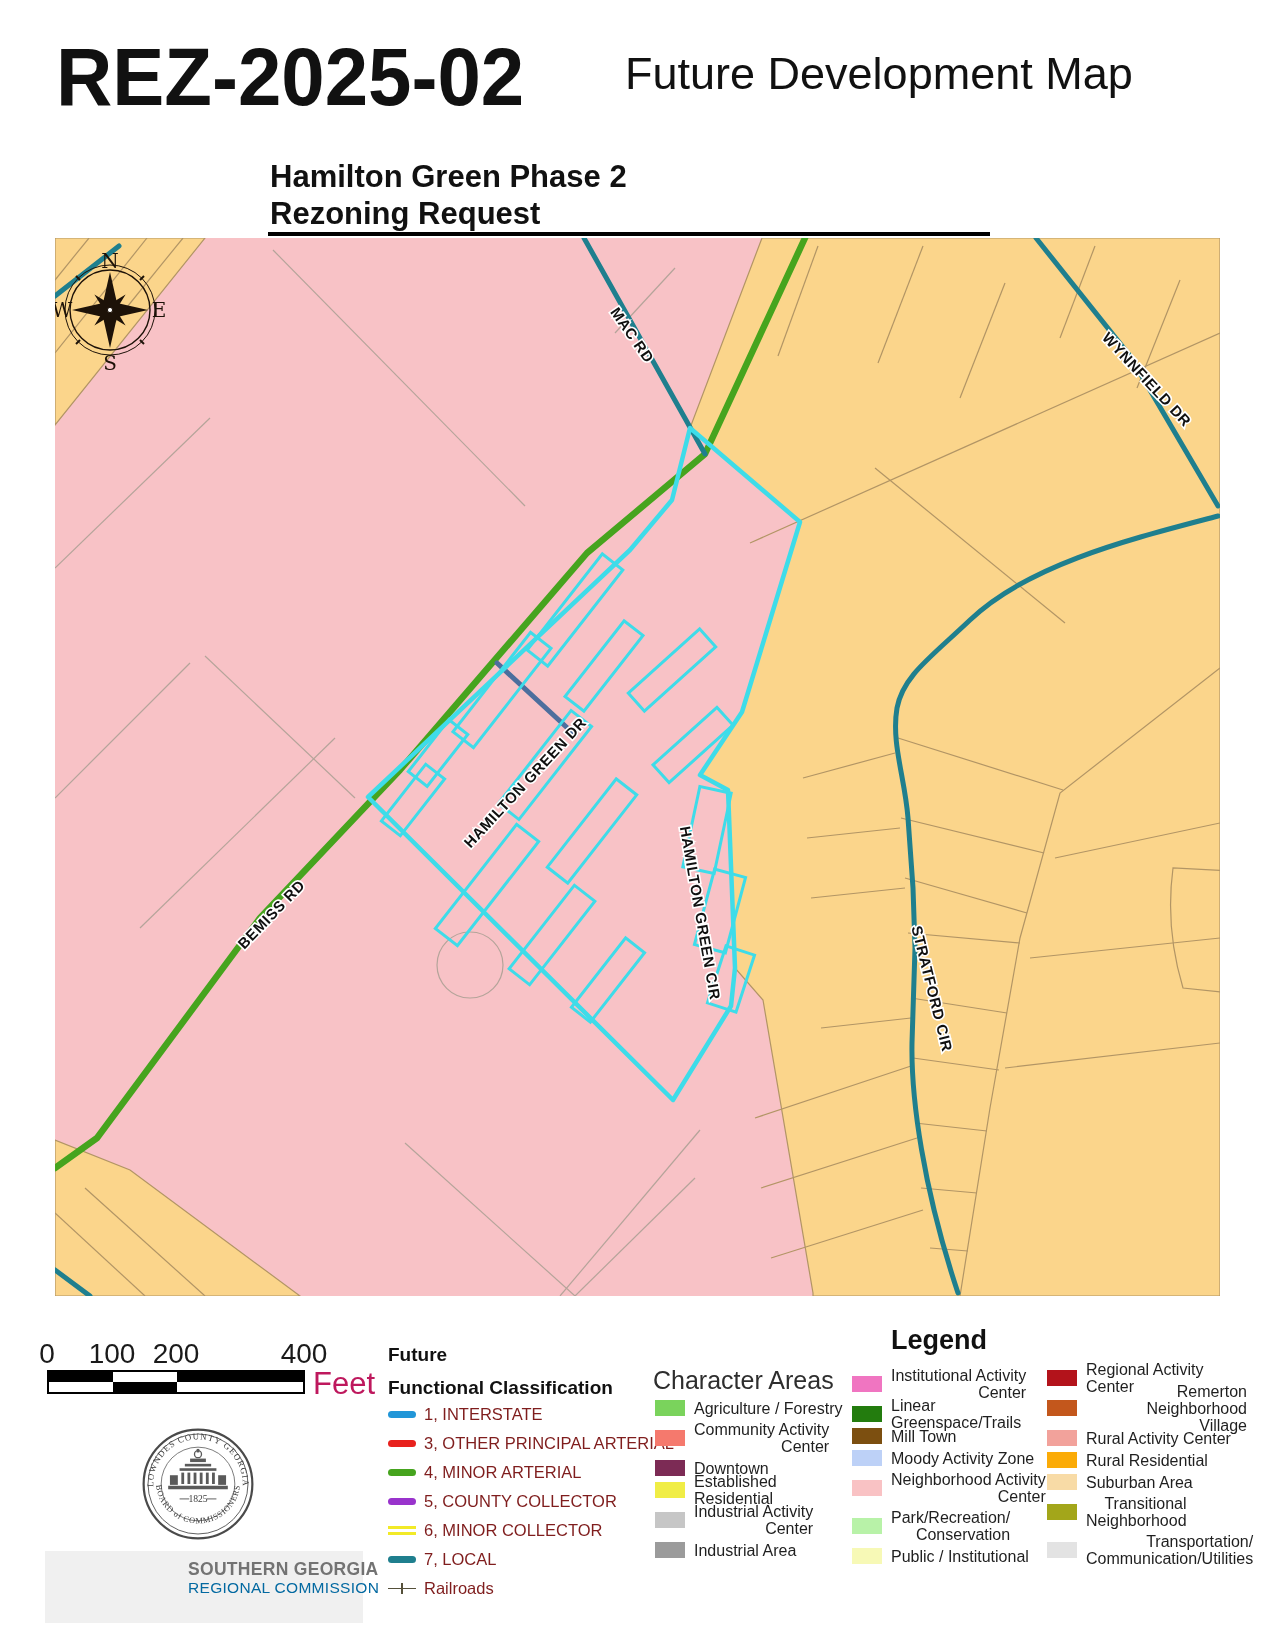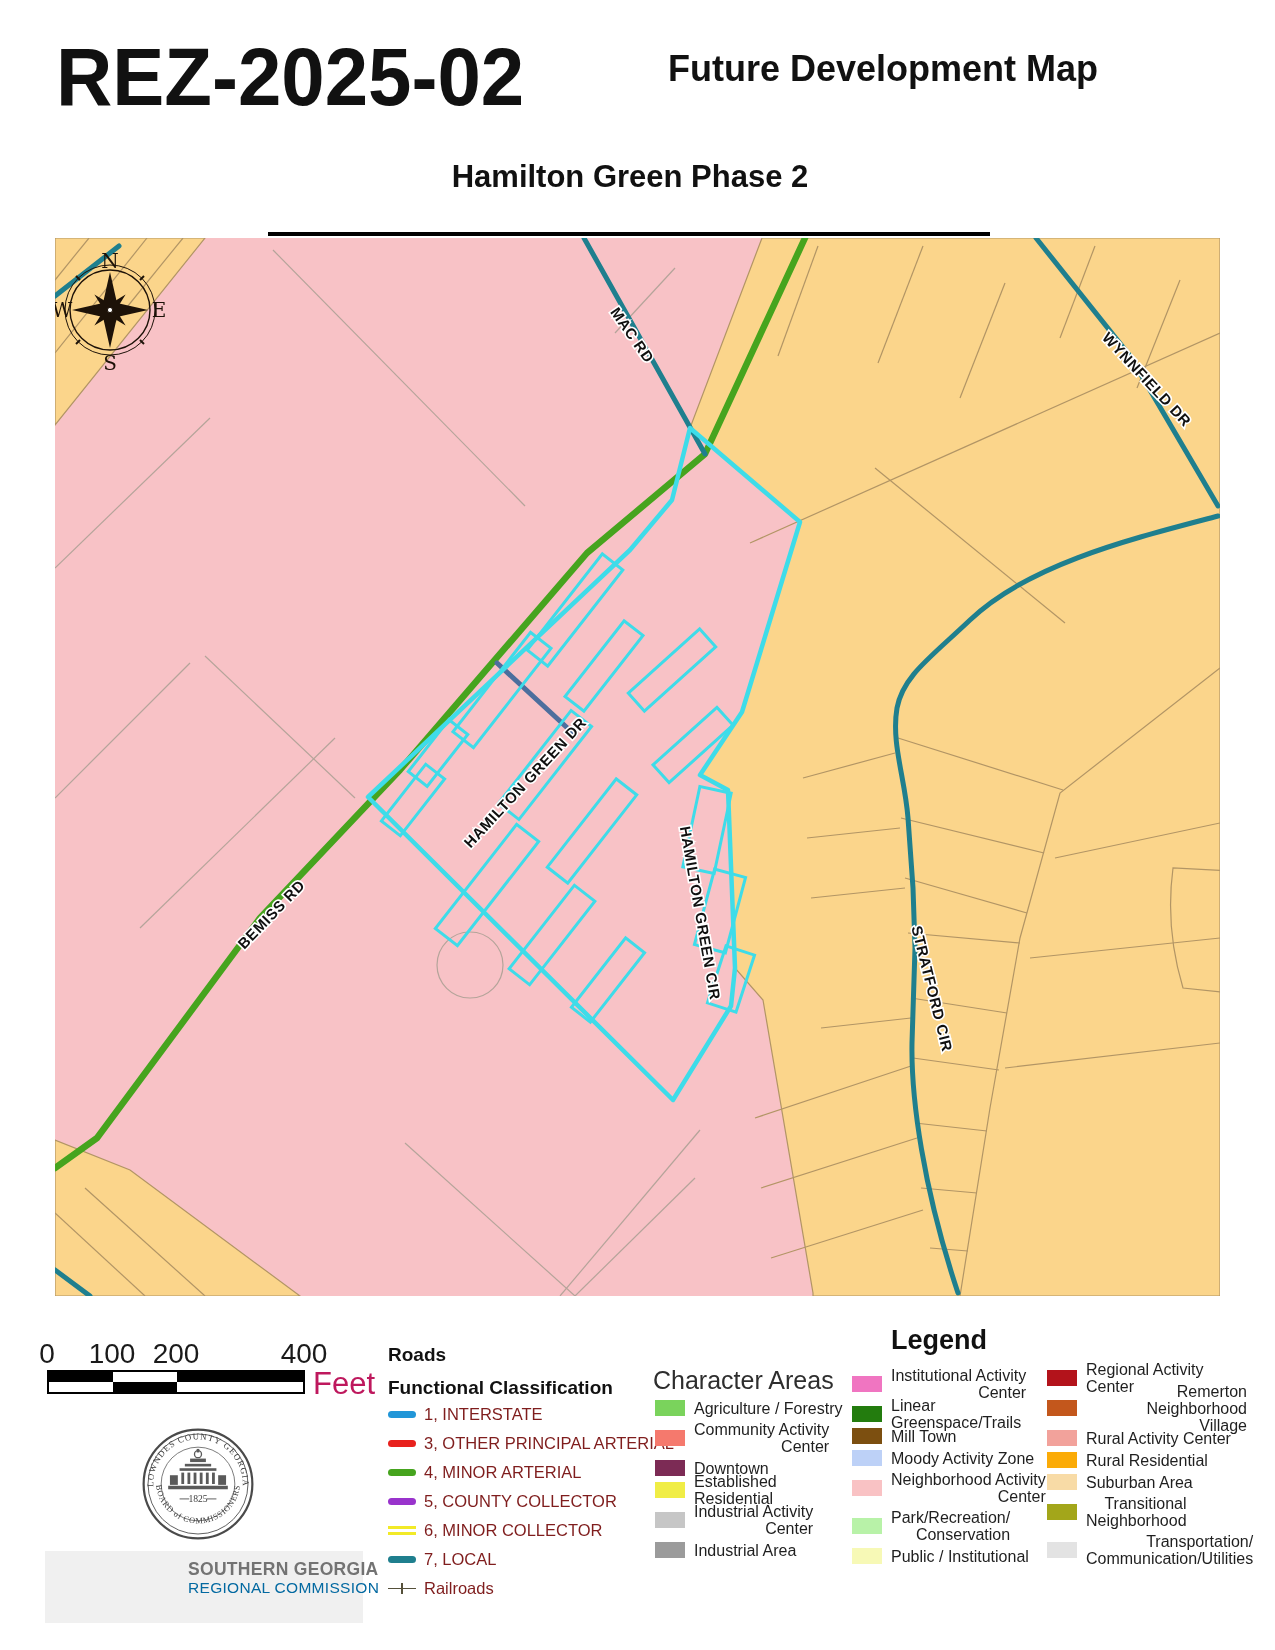--- a/index.html
+++ b/index.html
@@ -2,22 +2,22 @@
 <html><head>
 <meta charset="utf-8">
 <style>
   html,body{margin:0;padding:0;background:#fff;}
   .page{position:relative;width:1275px;height:1650px;background:#ffffff;
         font-family:"Liberation Sans",sans-serif;overflow:hidden;color:#111;}
   .abs{position:absolute;}
   
   .case-no{left:56px;top:30px;font-size:78px;font-weight:bold;letter-spacing:0px;
            transform:scaleY(1.04);transform-origin:top left;}
-  .map-title{left:625px;top:48px;font-size:36px;font-weight:bold;margin-left:43px;}
-  .subtitle{left:270px;top:158px;width:720px;text-align:center;font-size:31px;font-weight:bold;line-height:37px;}
+  .map-title{left:625px;top:48px;font-size:45px;font-weight:normal;}
+  .subtitle{left:270px;top:158px;width:720px;text-align:left;font-size:31px;font-weight:bold;line-height:37px;}
   .subtitle-rule{left:268px;top:232px;width:722px;height:4px;background:#000;}
   
   .map-wrap{left:55px;top:238px;width:1165px;height:1058px;}
   .map-wrap svg{display:block;}
   text.roadlbl{font-family:"Liberation Sans",sans-serif;font-size:15px;font-weight:bold;
                fill:#101010;stroke:#ffffff;stroke-width:3.2px;paint-order:stroke;letter-spacing:.6px;}
   text.compass-letter{font-family:"DejaVu Serif",serif;font-size:20px;fill:#1d1208;}
   
   .sb-num{font-size:28px;color:#1a1a1a;transform:translateX(-50%);}
   .sb-bar{left:47px;top:1370px;width:258px;height:24px;border:2px solid #000;box-sizing:border-box;background:#fff;}
@@ -53,20 +53,21 @@
 </style>
 </head>
 <body>
 
 <div class="page">
 
   <div class="abs case-no">REZ-2025-02</div>
   <div class="abs map-title">Future Development Map</div>
   <div class="abs subtitle">
     <div>Hamilton Green Phase 2</div>
+    <div>Rezoning Request</div>
   </div>
   <div class="abs subtitle-rule"></div>
 
   <div class="abs map-wrap">
     <svg width="1165" height="1058" viewBox="0 0 1165 1058" xmlns="http://www.w3.org/2000/svg">
 
       <rect x="0" y="0" width="1165" height="1058" fill="#f8c2c6"></rect>
       <polygon points="707,0 635,190 745,284 687,474 645,537 673,552 680,730 708,762 758,1055 758,1058 1165,1058 1165,0" fill="#fbd58b" stroke="#b29565" stroke-width="1.2"></polygon>
       <polygon points="0,0 150,0 0,187" fill="#fbd58b" stroke="#b29565" stroke-width="1.2"></polygon>
       <polygon points="0,902 75,932 245,1058 0,1058" fill="#fbd58b" stroke="#b29565" stroke-width="1.2"></polygon>
@@ -181,21 +182,21 @@
     <span class="abs sb-num" style="left:176px;top:1338px;">200</span>
     <span class="abs sb-num" style="left:304px;top:1338px;">400</span>
     <div class="abs sb-bar">
       <div class="sb-seg" style="left:0;top:0;width:64px;height:10px;"></div>
       <div class="sb-seg" style="left:128px;top:0;width:126px;height:10px;"></div>
       <div class="sb-seg" style="left:64px;top:10px;width:64px;height:10px;"></div>
     </div>
     <span class="abs sb-feet" style="left: 313px; top: 1366px;">Feet</span>
   </div>
 
-  <div class="abs roads-title">Roads</div>
+  <div class="abs roads-title">Future</div>
   <div class="abs roads-sub">Functional Classification</div>
   <div class="abs roads-items">
     <div class="road-row">
       <span class="road-line" style="background-color: rgb(33, 150, 216);"></span>
       <span class="road-lbl">1, INTERSTATE</span>
     </div>
     <div class="road-row">
       <span class="road-line" style="background-color: rgb(232, 33, 29);"></span>
       <span class="road-lbl">3, OTHER PRINCIPAL ARTERIAL</span>
     </div>

